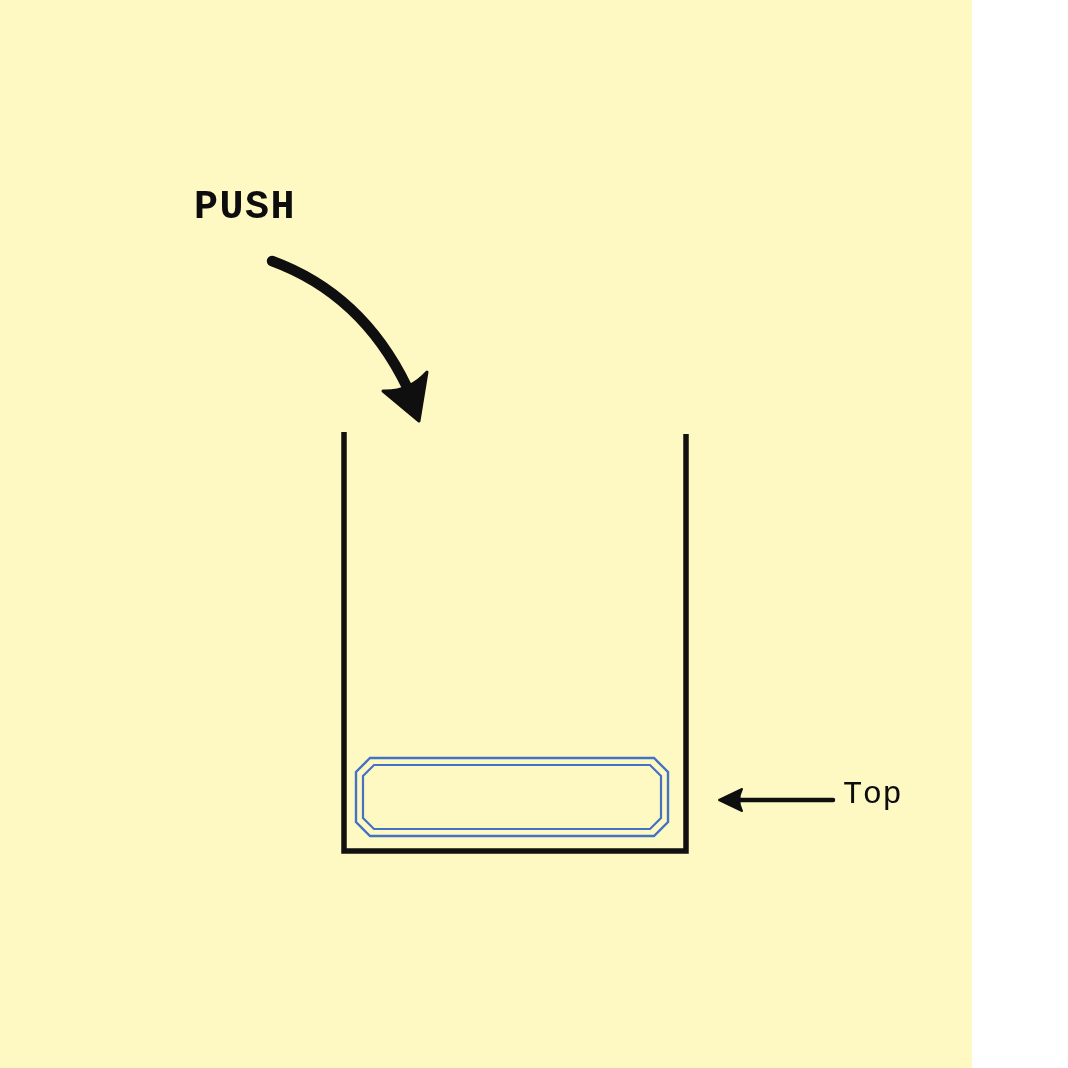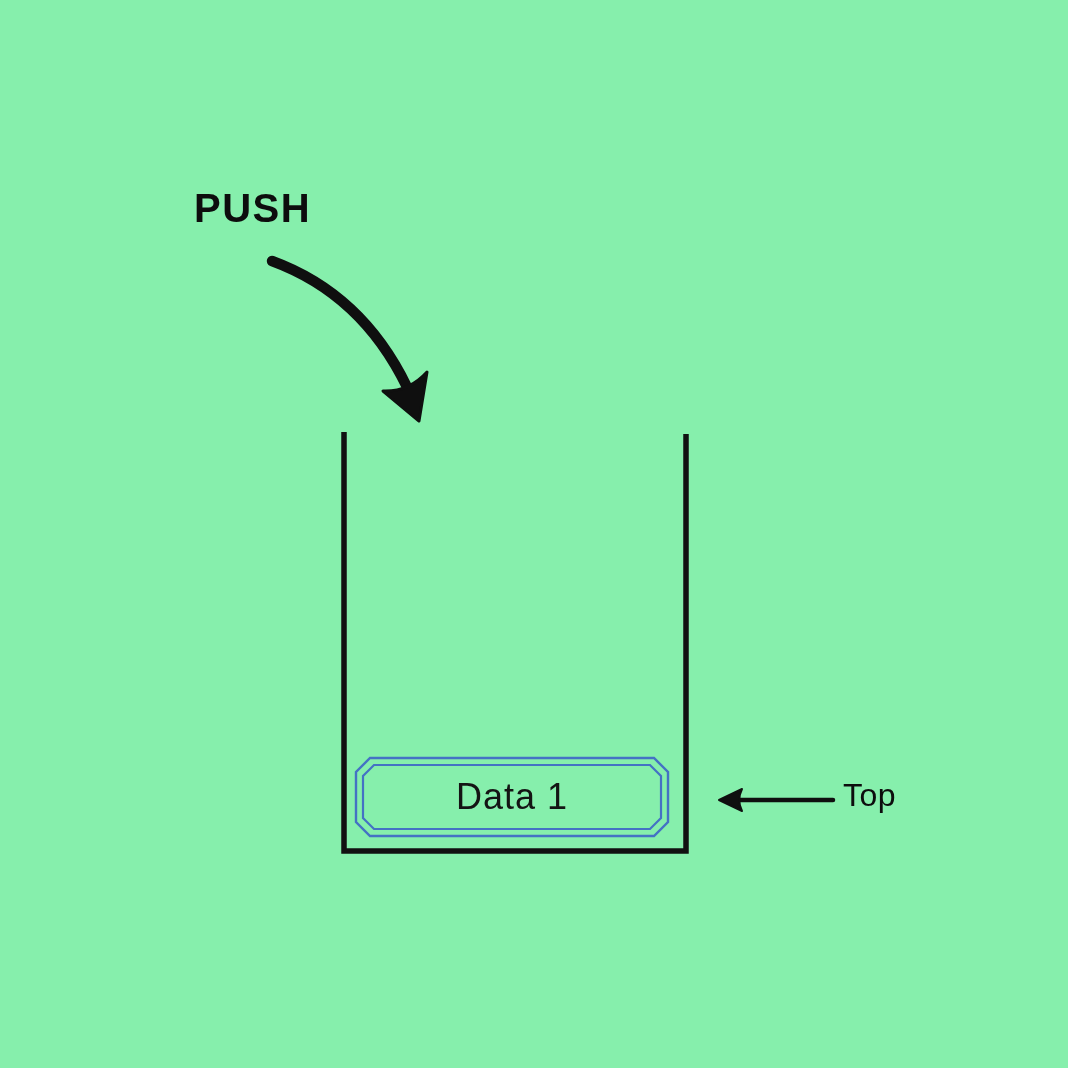--- a/index.html
+++ b/index.html
@@ -2,24 +2,24 @@
 <html><head>
 <meta charset="utf-8">
 <style>
   html, body {
     margin: 0;
     padding: 0;
     background: #ffffff;
   }
   .canvas {
     position: relative;
-    width: 1068px;
+    width: 972px;
     height: 1068px;
-    background: #86efac;
-    font-family: Liberation Sans, sans-serif;
+    background: #fef9c3;
+    font-family: Liberation Mono, monospace;
     overflow: hidden;
   }
   .overlay-svg {
     position: absolute;
     left: 0;
     top: 0;
     width: 1068px;
     height: 1068px;
     display: block;
   }
@@ -78,17 +78,16 @@
     </g>
 
     <g>
       <path d="M 833 800 L 729 800" fill="none" stroke="#0f0f0f" stroke-width="4.5" stroke-linecap="round"></path>
       <path d="M 719 800 L 742 789 Q 736.5 800 742 811 Z" fill="#0f0f0f" stroke="#0f0f0f" stroke-width="2" stroke-linejoin="round"></path>
     </g>
   </svg>
 
   <div class="push-label">PUSH</div>
 
-  <div class="stack-item-label">Data 1</div>
 
   <div class="top-label">Top</div>
 
 </div>
 
 </body></html>

